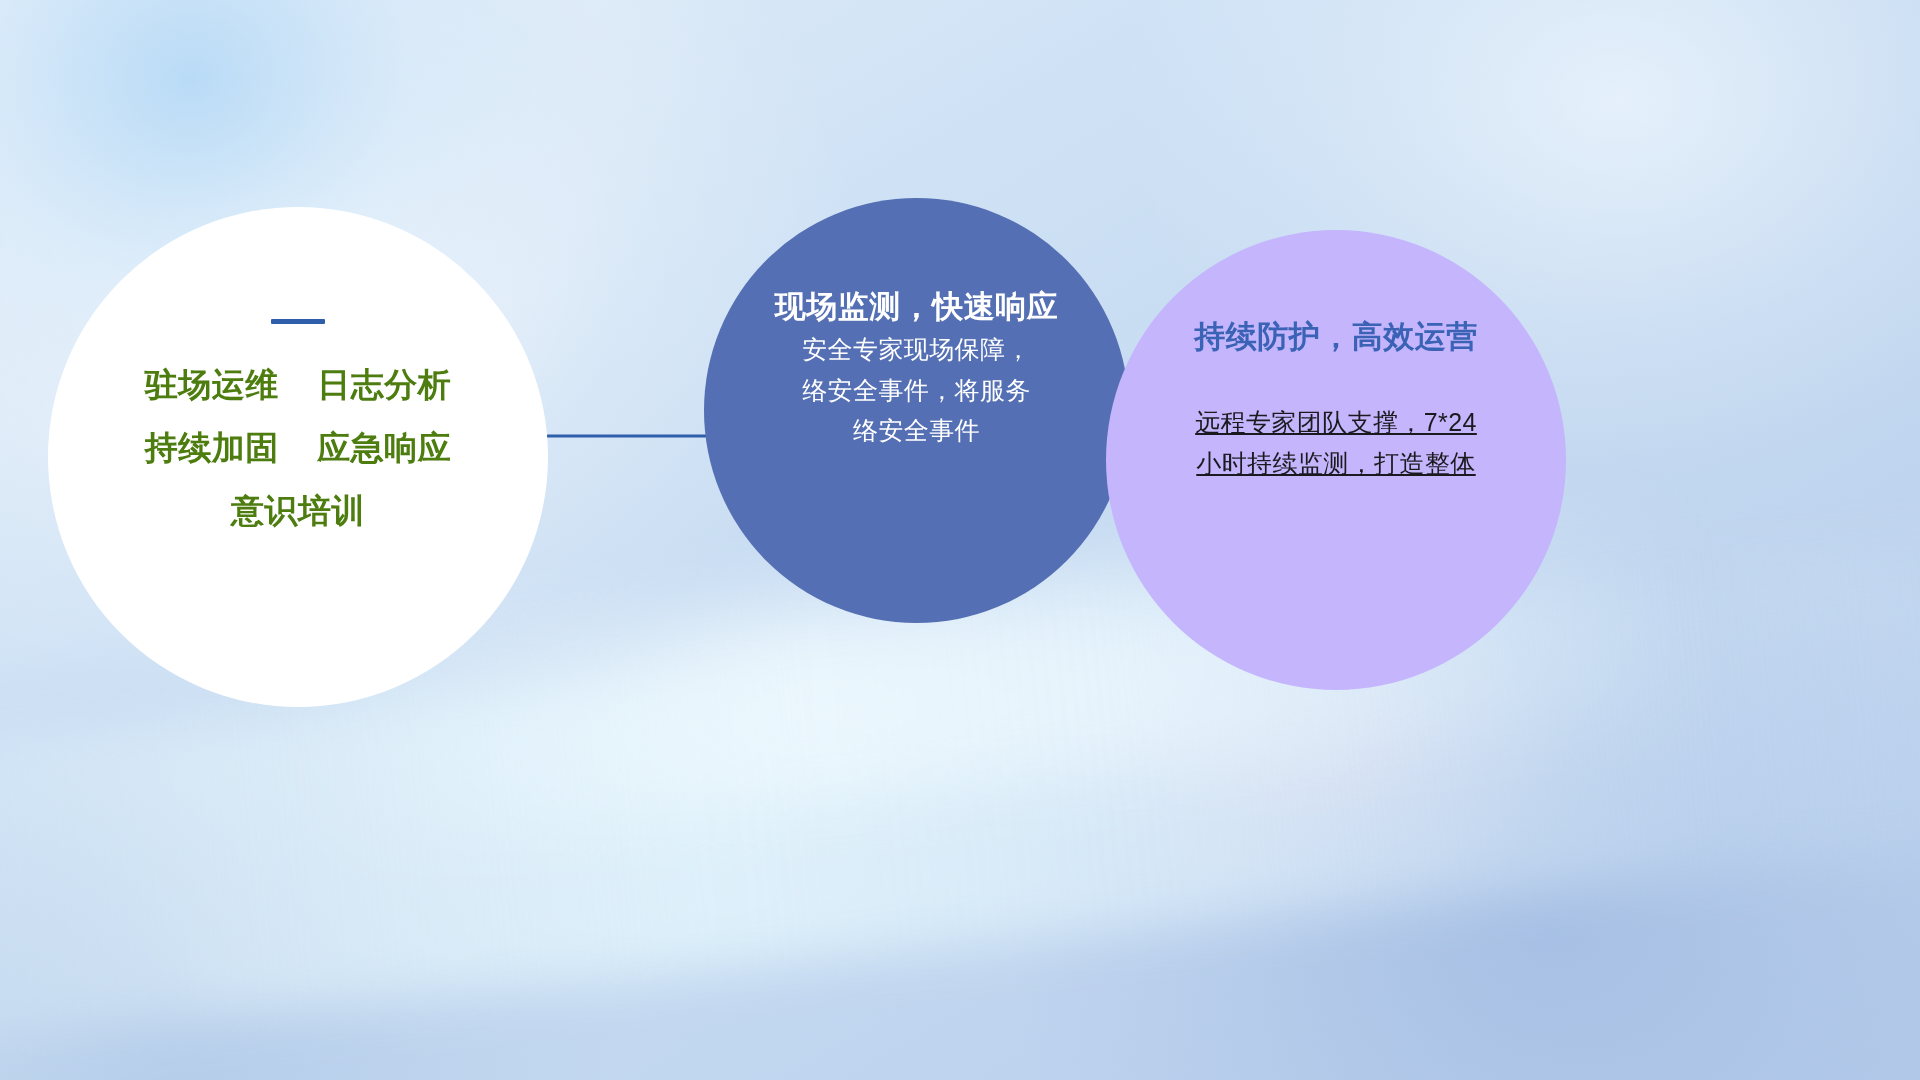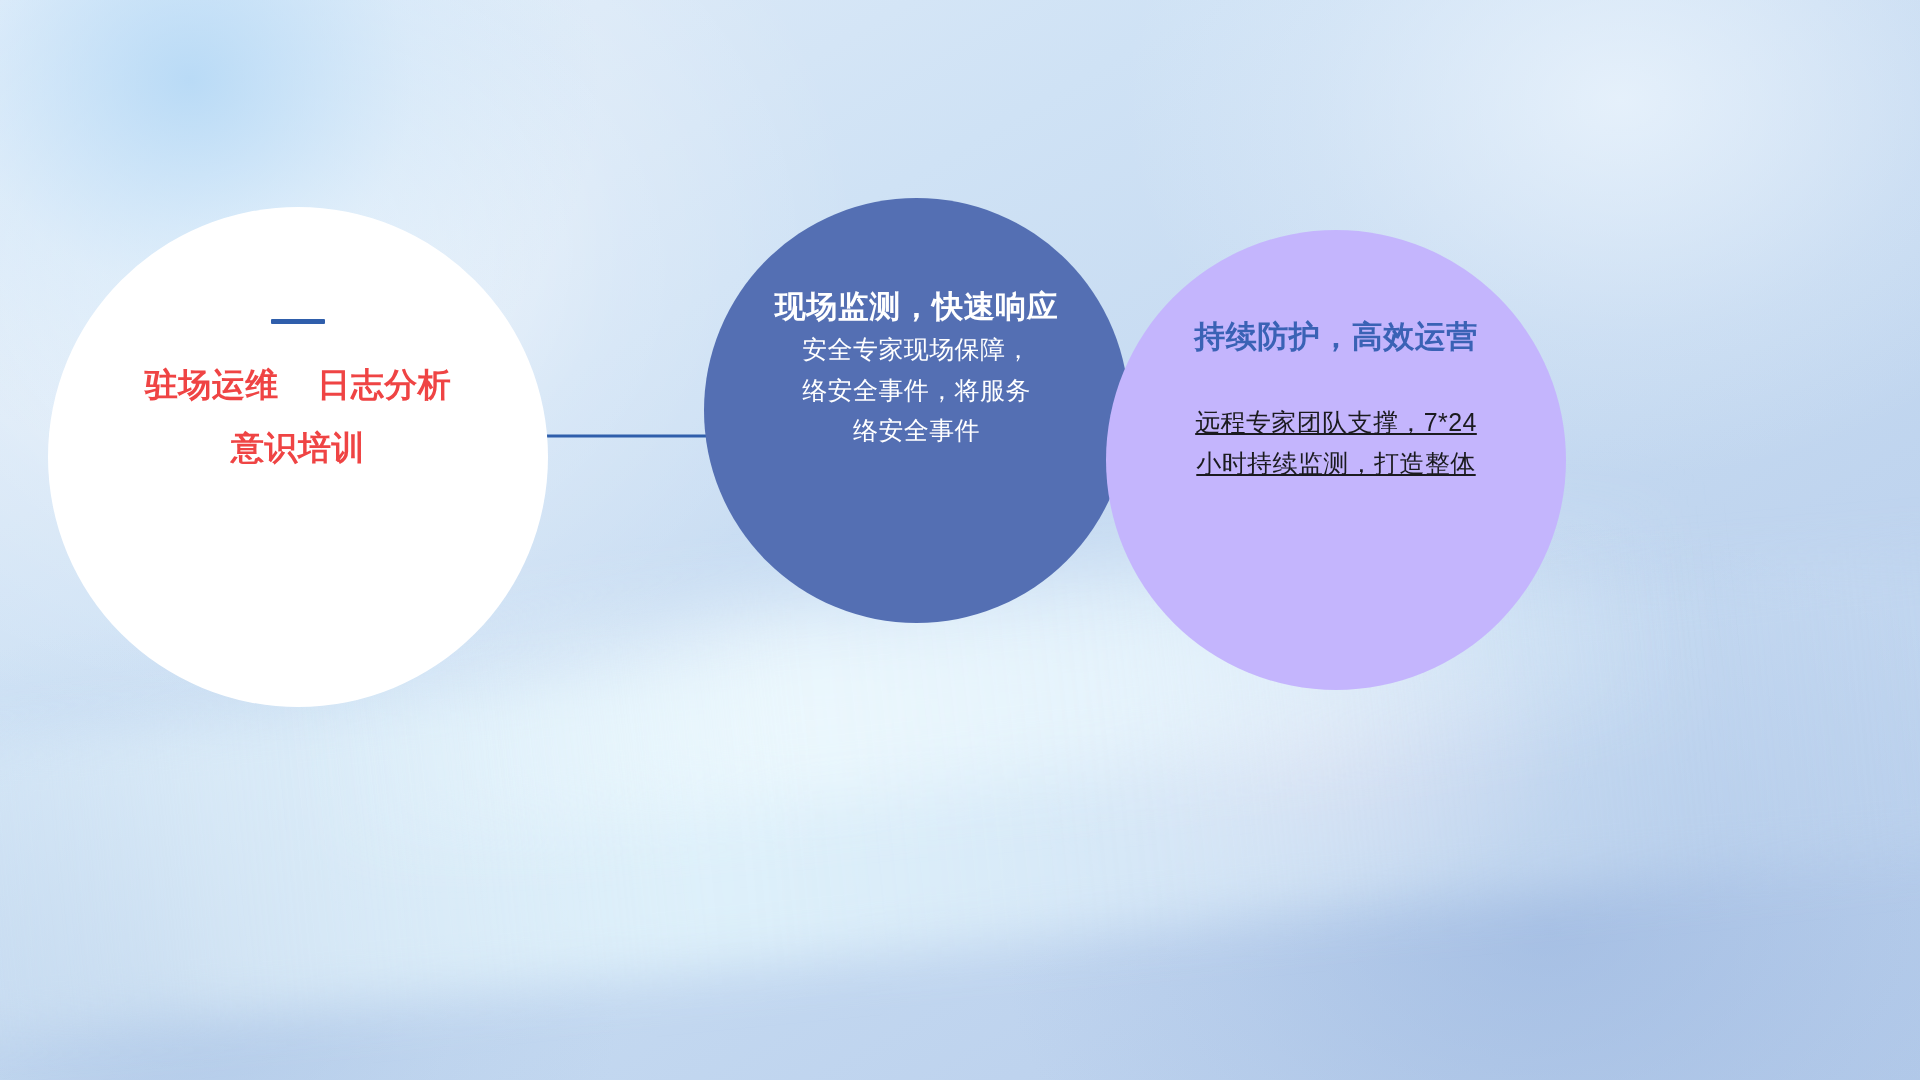--- a/index.html
+++ b/index.html
@@ -146,21 +146,21 @@
   .dash {
     width: 54px;
     height: 5px;
     background: #2f5eab;
     margin: 0 auto 44px auto;
     border-radius: 1px;
   }
   .left-line {
     font-size: 33px;
     font-weight: bold;
-    color: #ef4444;
+    color: #4d7c0f;
     letter-spacing: 0.5px;
     line-height: 1.0;
     margin-bottom: 30px;
     white-space: pre;
   }
   .left-line:last-child { margin-bottom: 16px; }
 
   .circle-mid {
     left: 704px;
     top: 198px;
@@ -255,20 +255,21 @@
 
   <svg class="arrow" viewBox="0 0 230 36">
     <line x1="228" y1="18" x2="14" y2="18" stroke="#2f5eab" stroke-width="3"></line>
     <polyline points="24,9 12,18 24,27" fill="none" stroke="#2f5eab" stroke-width="3" stroke-linecap="round" stroke-linejoin="round"></polyline>
   </svg>
 
   <div class="circle circle-left">
     <div class="left-inner">
       <div class="dash"></div>
       <div class="left-line">驻场运维    日志分析</div>
+      <div class="left-line">持续加固    应急响应</div>
       <div class="left-line">意识培训</div>
     </div>
   </div>
 
   <div class="circle circle-mid">
     <div class="mid-inner">
       <div class="mid-title">现场监测，快速响应</div>
       <div class="mid-body">
         <div>安全专家现场保障，</div>
         <div>络安全事件，将服务</div>

